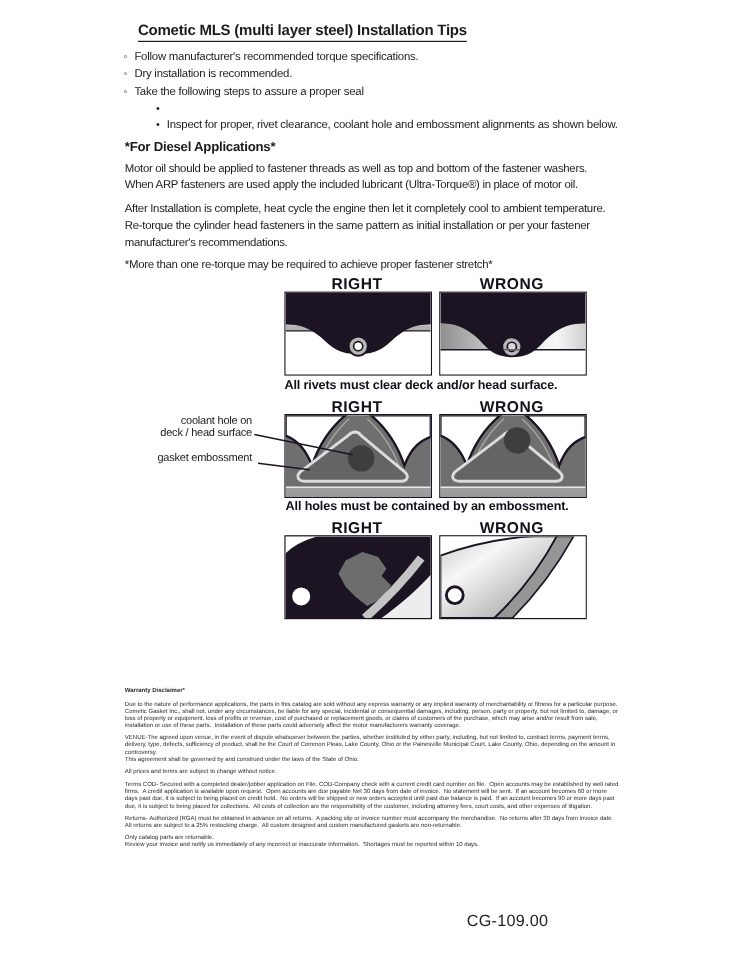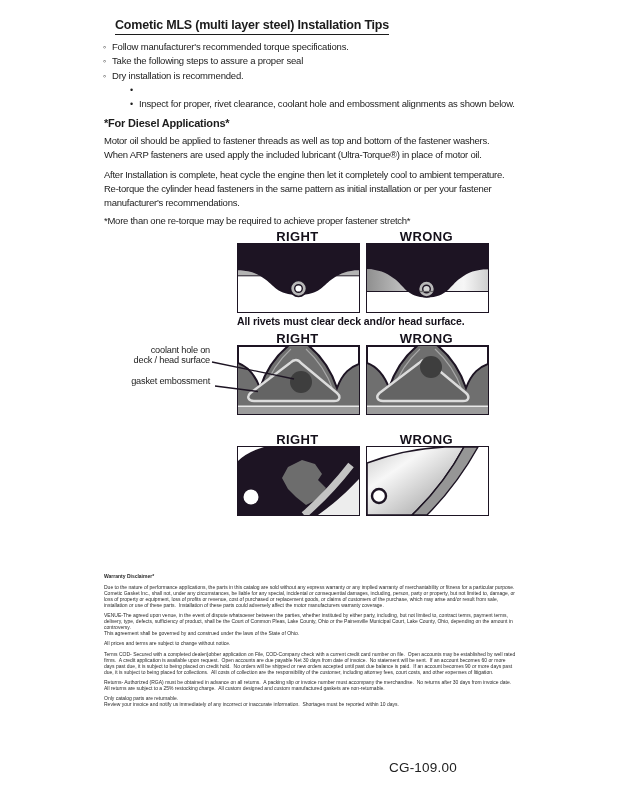--- a/index.html
+++ b/index.html
@@ -45,22 +45,22 @@
 </style>
 </head>
 <body>
 
 <div class="page">
 
   <h1 class="title">Cometic MLS (multi layer steel) Installation Tips</h1>
 
   <ul class="tips">
     <li class="lv1"><span class="b"></span><span>Follow manufacturer's recommended torque specifications.</span></li>
+    <li class="lv1"><span class="b"></span><span>Dry installation is recommended.</span></li>
     <li class="lv1"><span class="b"></span><span>Take the following steps to assure a proper seal</span></li>
-    <li class="lv1"><span class="b"></span><span>Dry installation is recommended.</span></li>
     <li class="lv2"><span class="b"></span></li>
     <li class="lv2"><span class="b"></span><span>Inspect for proper, rivet clearance, coolant hole and embossment alignments as shown below.</span></li>
   </ul>
 
   <h2 class="diesel-h">*For Diesel Applications*</h2>
   <p class="para p1">Motor oil should be applied to fastener threads as well as top and bottom of the fastener washers. When ARP fasteners are used apply the included lubricant (Ultra-Torque®) in place of motor oil.</p>
   <p class="para p2">After Installation is complete, heat cycle the engine then let it completely cool to ambient temperature. Re-torque the cylinder head fasteners in the same pattern as initial installation or per your fastener manufacturer's recommendations.</p>
   <p class="para p3">*More than one re-torque may be required to achieve proper fastener stretch*</p>
 
   <div class="figures">
@@ -136,20 +136,21 @@
         <path d="M52 17 C56 13 60 13 63 17 L99 47 C103 50.5 102 55 96 55 L16 55 C10 55 8.5 50.5 12.5 47 Z" fill="#646464" stroke="#dcdcdc" stroke-width="2.4" stroke-linejoin="round"></path>
         <circle cx="64" cy="21" r="11" fill="#3e3e3e"></circle>
       </svg>
     </div>
 
     <svg class="leads" width="182" height="52" viewBox="0 0 182 52">
       <line x1="92" y1="16" x2="174" y2="33" stroke="#1d1423" stroke-width="1.3"></line>
       <line x1="95" y1="40" x2="138" y2="45.5" stroke="#1d1423" stroke-width="1.3"></line>
     </svg>
 
+    <div class="fcap" style="left:238px;top:188px;width:260px;">All holes must be contained by an embossment.</div>
 
     <div class="rw" style="left:237px;top:204px;">RIGHT</div>
     <div class="rw" style="left:366px;top:204px;">WRONG</div>
 
     <div class="fbox" style="left:237px;top:218px;">
       <svg width="121" height="68" viewBox="0 0 121 68">
         <rect width="121" height="68" fill="#1d1423"></rect>
         <path d="M0 0 H26 Q9 5 0 14 Z" fill="#ffffff"></path>
         <path d="M121 32 C106 48 94 58 80 68 L121 68 Z" fill="#ededed"></path>
         <path d="M50 20 L64 13 L77 17 L84 27 L80 33 L88 41 L80 52 L68 58 L58 50 L50 42 L44 31 Z" fill="#6d6d6d"></path>

